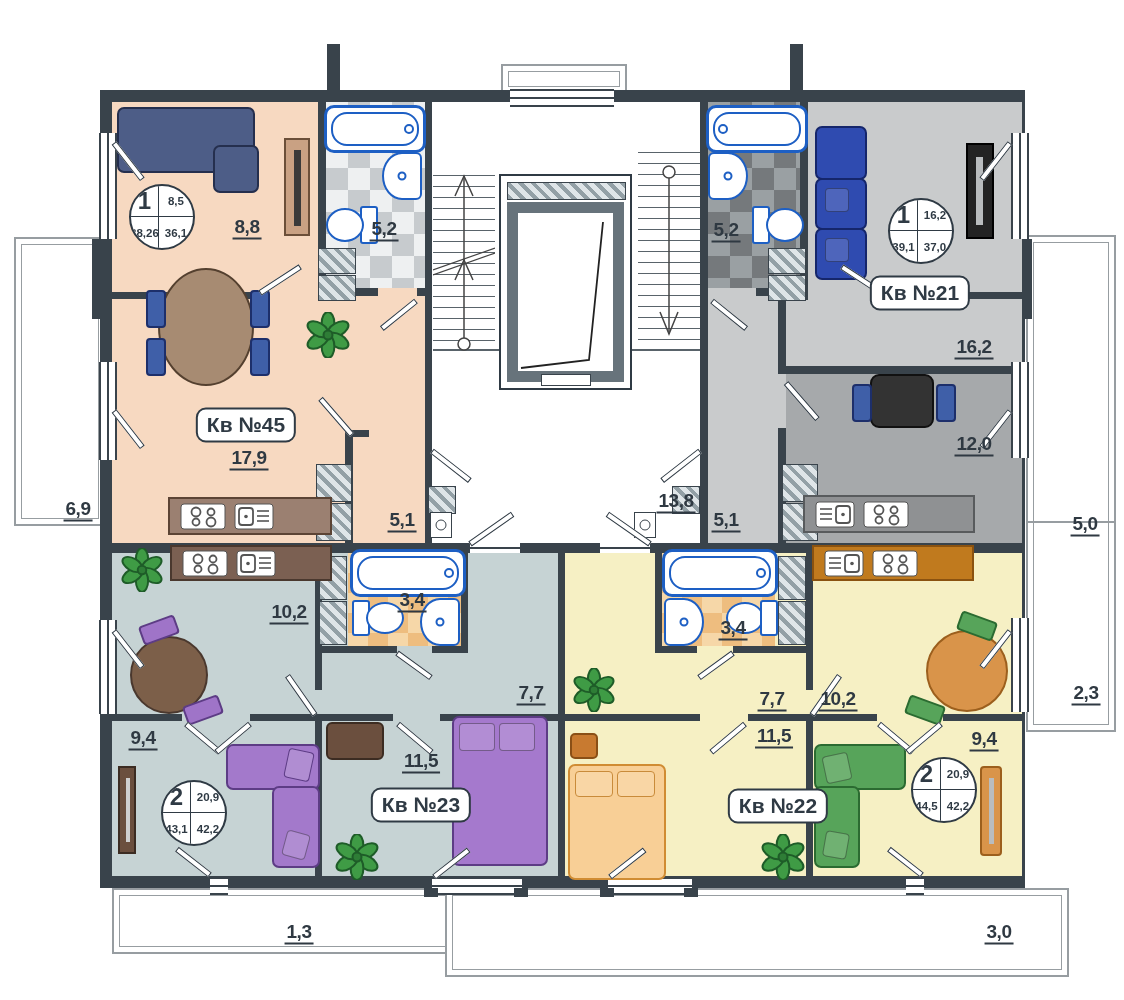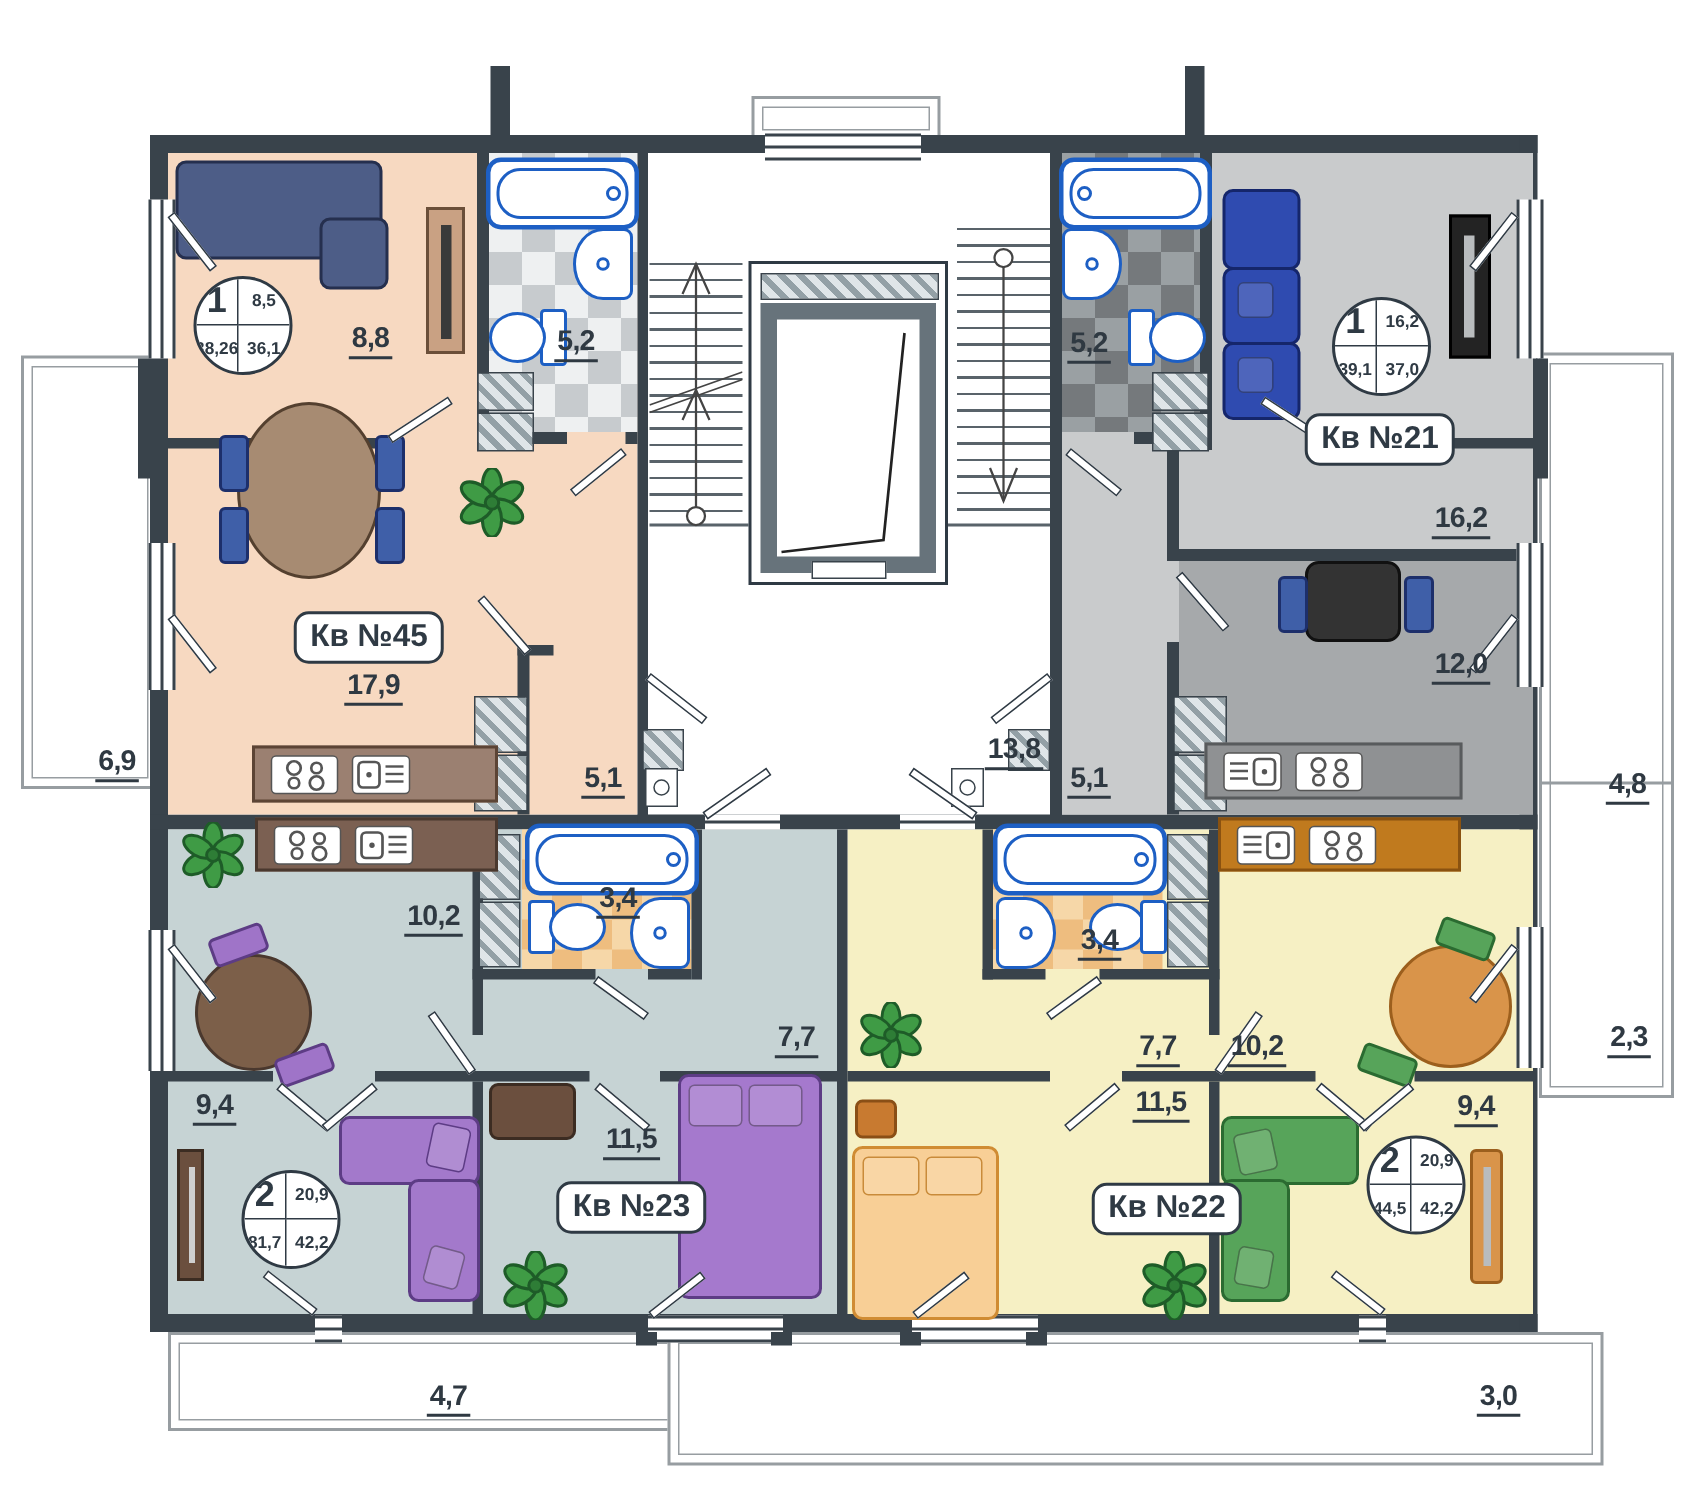--- a/index.html
+++ b/index.html
@@ -410,41 +410,41 @@
   <div class="area" style="left:412px;top:601px;">3,4</div>
   <div class="area" style="left:531px;top:694px;">7,7</div>
   <div class="area" style="left:143px;top:739px;">9,4</div>
   <div class="area" style="left:421px;top:762px;">11,5</div>
   <div class="area" style="left:733px;top:629px;">3,4</div>
   <div class="area" style="left:772px;top:700px;">7,7</div>
   <div class="area" style="left:838px;top:700px;">10,2</div>
   <div class="area" style="left:774px;top:737px;">11,5</div>
   <div class="area" style="left:984px;top:740px;">9,4</div>
   <div class="area" style="left:78px;top:510px;">6,9</div>
-  <div class="area" style="left:1085px;top:525px;">4,8</div>
+  <div class="area" style="left:1085px;top:525px;">5,0</div>
   <div class="area" style="left:1086px;top:694px;">2,3</div>
-  <div class="area" style="left:299px;top:933px;">4,7</div>
+  <div class="area" style="left:299px;top:933px;">1,3</div>
   <div class="area" style="left:999px;top:933px;">3,0</div>
 
   <div class="stamp" style="left:129px;top:184px;">
     <div class="st-rooms">1</div>
     <div class="st-a">8,5</div>
     <div class="st-b">38,26</div>
     <div class="st-c">36,1</div>
   </div>
   <div class="stamp" style="left:888px;top:198px;">
     <div class="st-rooms">1</div>
     <div class="st-a">16,2</div>
     <div class="st-b">39,1</div>
     <div class="st-c">37,0</div>
   </div>
   <div class="stamp" style="left:161px;top:780px;">
     <div class="st-rooms">2</div>
     <div class="st-a">20,9</div>
-    <div class="st-b">81,7</div>
+    <div class="st-b">43,1</div>
     <div class="st-c">42,2</div>
   </div>
   <div class="stamp" style="left:911px;top:757px;">
     <div class="st-rooms">2</div>
     <div class="st-a">20,9</div>
     <div class="st-b">44,5</div>
     <div class="st-c">42,2</div>
   </div>
 
   <div class="aptbox" style="left:246px;top:425px;">Кв №45</div>

